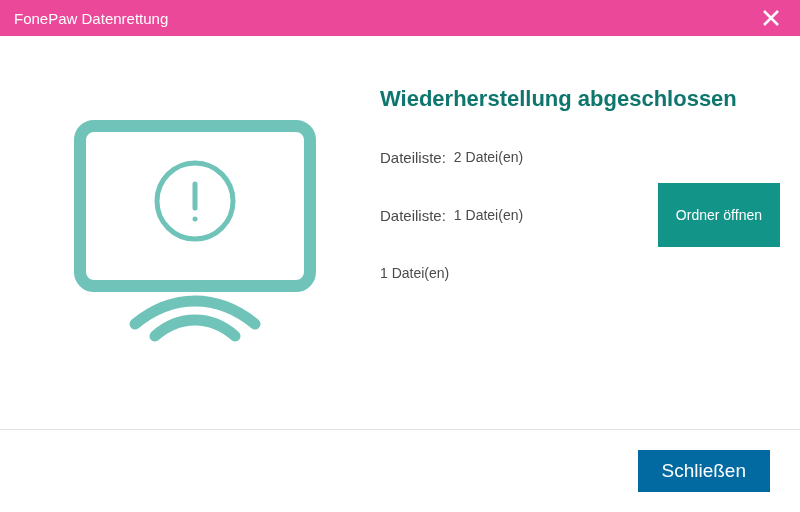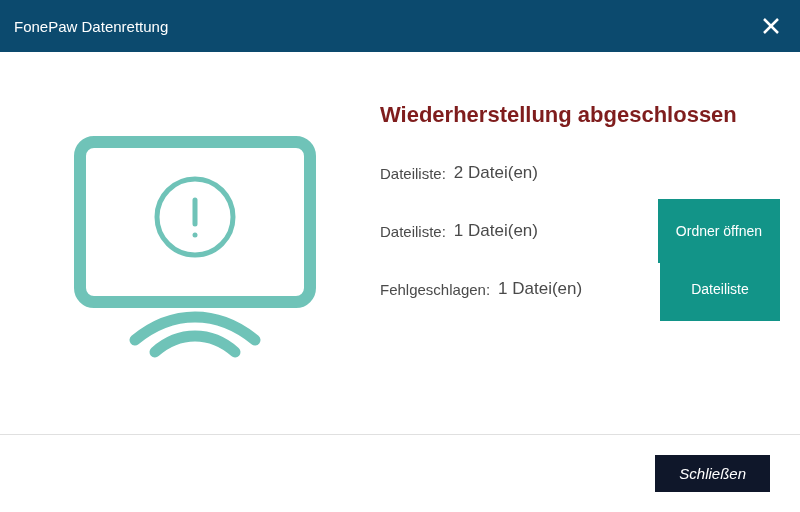--- a/index.html
+++ b/index.html
@@ -8,22 +8,22 @@
       box-sizing: border-box;
     }
     body {
       font-family: Arial, sans-serif;
       background: #ffffff;
       width: 800px;
       height: 512px;
       position: relative;
     }
     .titlebar {
-      background: #0c4a6e;
-      height: 52px;
+      background: #ec4899;
+      height: 36px;
       display: flex;
       align-items: center;
       justify-content: space-between;
       padding: 0 14px 0 14px;
     }
     .titlebar-title {
       color: #ffffff;
       font-size: 15px;
     }
     .close-btn {
@@ -46,38 +46,38 @@
       align-items: flex-start;
       justify-content: center;
       padding-top: 30px;
     }
     .info-panel {
       flex: 1;
       padding-left: 10px;
       padding-top: 10px;
     }
     .heading {
-      color: #7f1d1d;
+      color: #0f766e;
       font-size: 22px;
       margin-bottom: 28px;
     }
     .stat-row {
       display: flex;
       align-items: center;
       margin-bottom: 24px;
       height: 34px;
     }
     .stat-label {
       color: #4a4a4a;
       font-size: 15px;
       margin-right: 8px;
     }
     .stat-value {
       color: #4a4a4a;
-      font-size: 17px;
+      font-size: 14px;
     }
     .action-btn {
       background: #129488;
       color: #ffffff;
       border: none;
       padding: 24px 18px;
       font-size: 14px;
       cursor: pointer;
       margin-left: auto;
       min-width: 120px;
@@ -87,27 +87,26 @@
       position: absolute;
       bottom: 0;
       left: 0;
       right: 0;
       border-top: 1px solid #e0e0e0;
       padding: 20px 30px;
       display: flex;
       justify-content: flex-end;
     }
     .close-footer-btn {
-      background: #0f172a;
+      background: #0369a1;
       color: #ffffff;
       border: none;
       padding: 10px 24px;
-      font-size: 15px;
+      font-size: 19px;
       cursor: pointer;
-      font-style: italic;
     }
   </style>
 </head>
 <body>
 
 <div class="titlebar">
   <span class="titlebar-title">FonePaw Datenrettung</span>
   <div class="close-btn">
     <svg width="18" height="18" viewBox="0 0 18 18">
       <line x1="2" y1="2" x2="16" y2="16" stroke="#ffffff" stroke-width="2.5"></line>
@@ -140,22 +139,20 @@
       <span class="stat-value">2 Datei(en)</span>
     </div>
 
     <div class="stat-row">
       <span class="stat-label">Dateiliste:</span>
       <span class="stat-value">1 Datei(en)</span>
       <button class="action-btn">Ordner öffnen</button>
     </div>
 
     <div class="stat-row">
-      <span class="stat-label">Fehlgeschlagen:</span>
       <span class="stat-value">1 Datei(en)</span>
-      <button class="action-btn">Dateiliste</button>
     </div>
   </div>
 </div>
 
 <div class="footer">
   <button class="close-footer-btn">Schließen</button>
 </div>
 
 </body></html>

